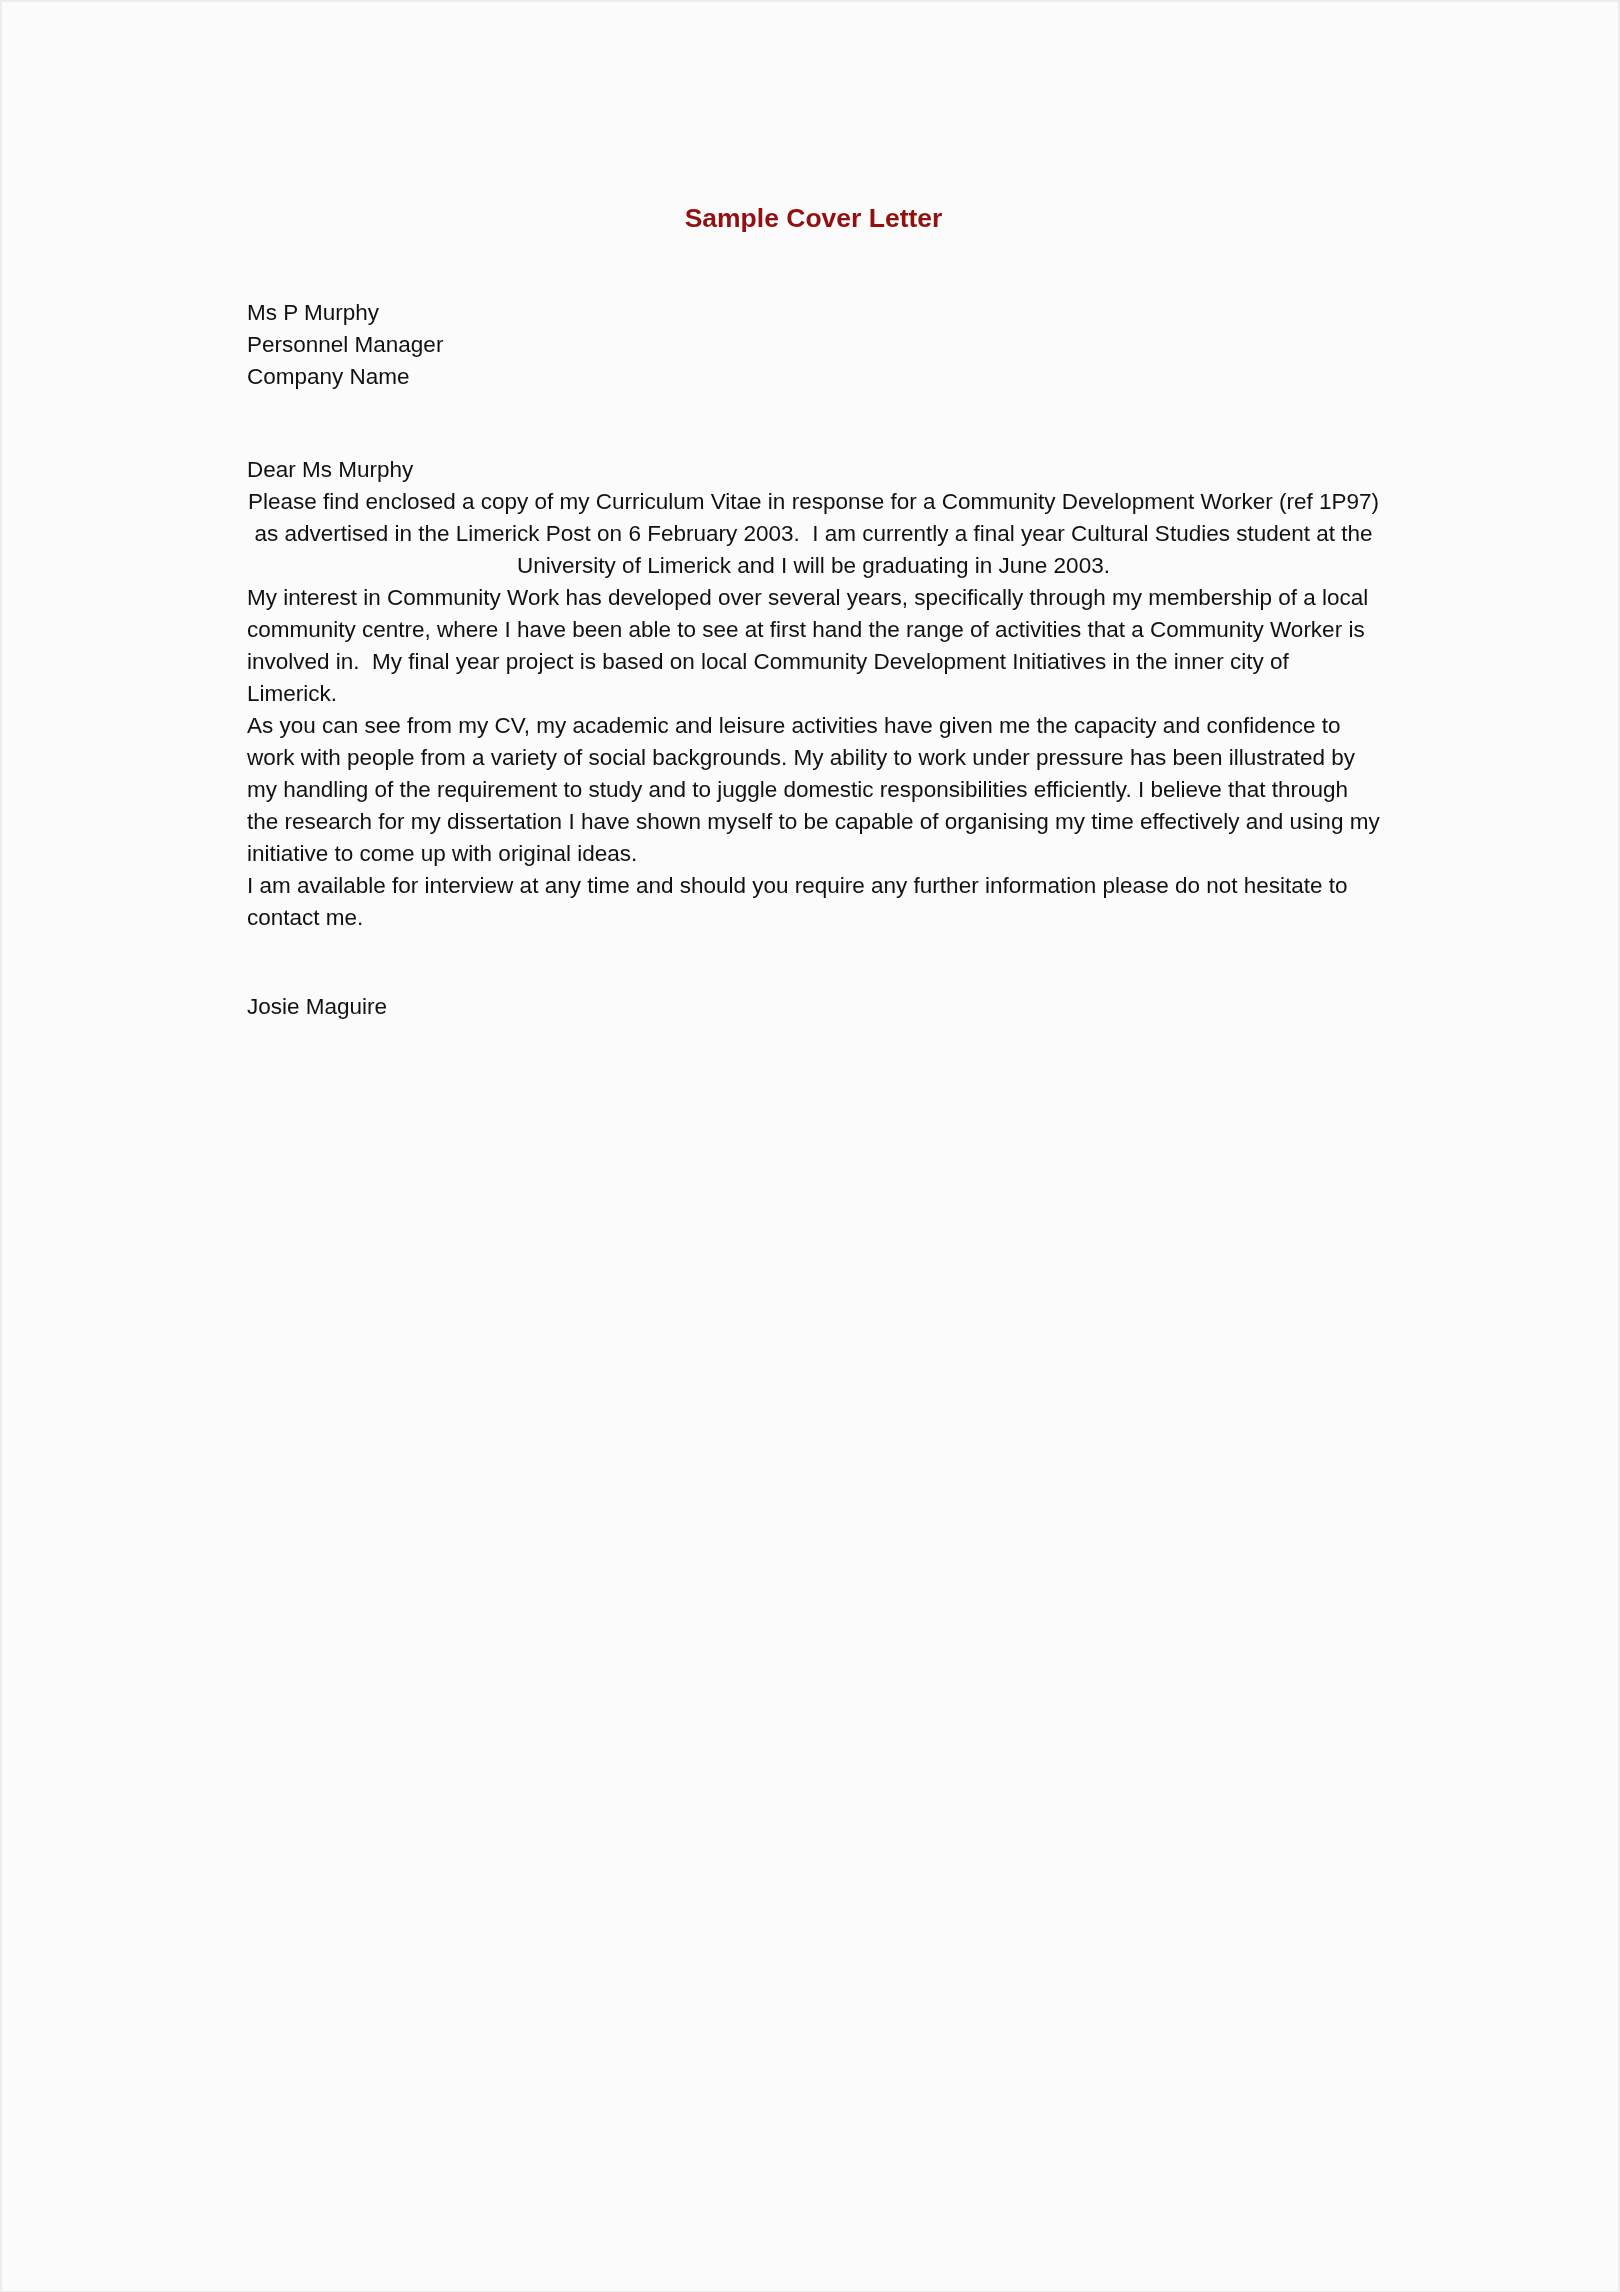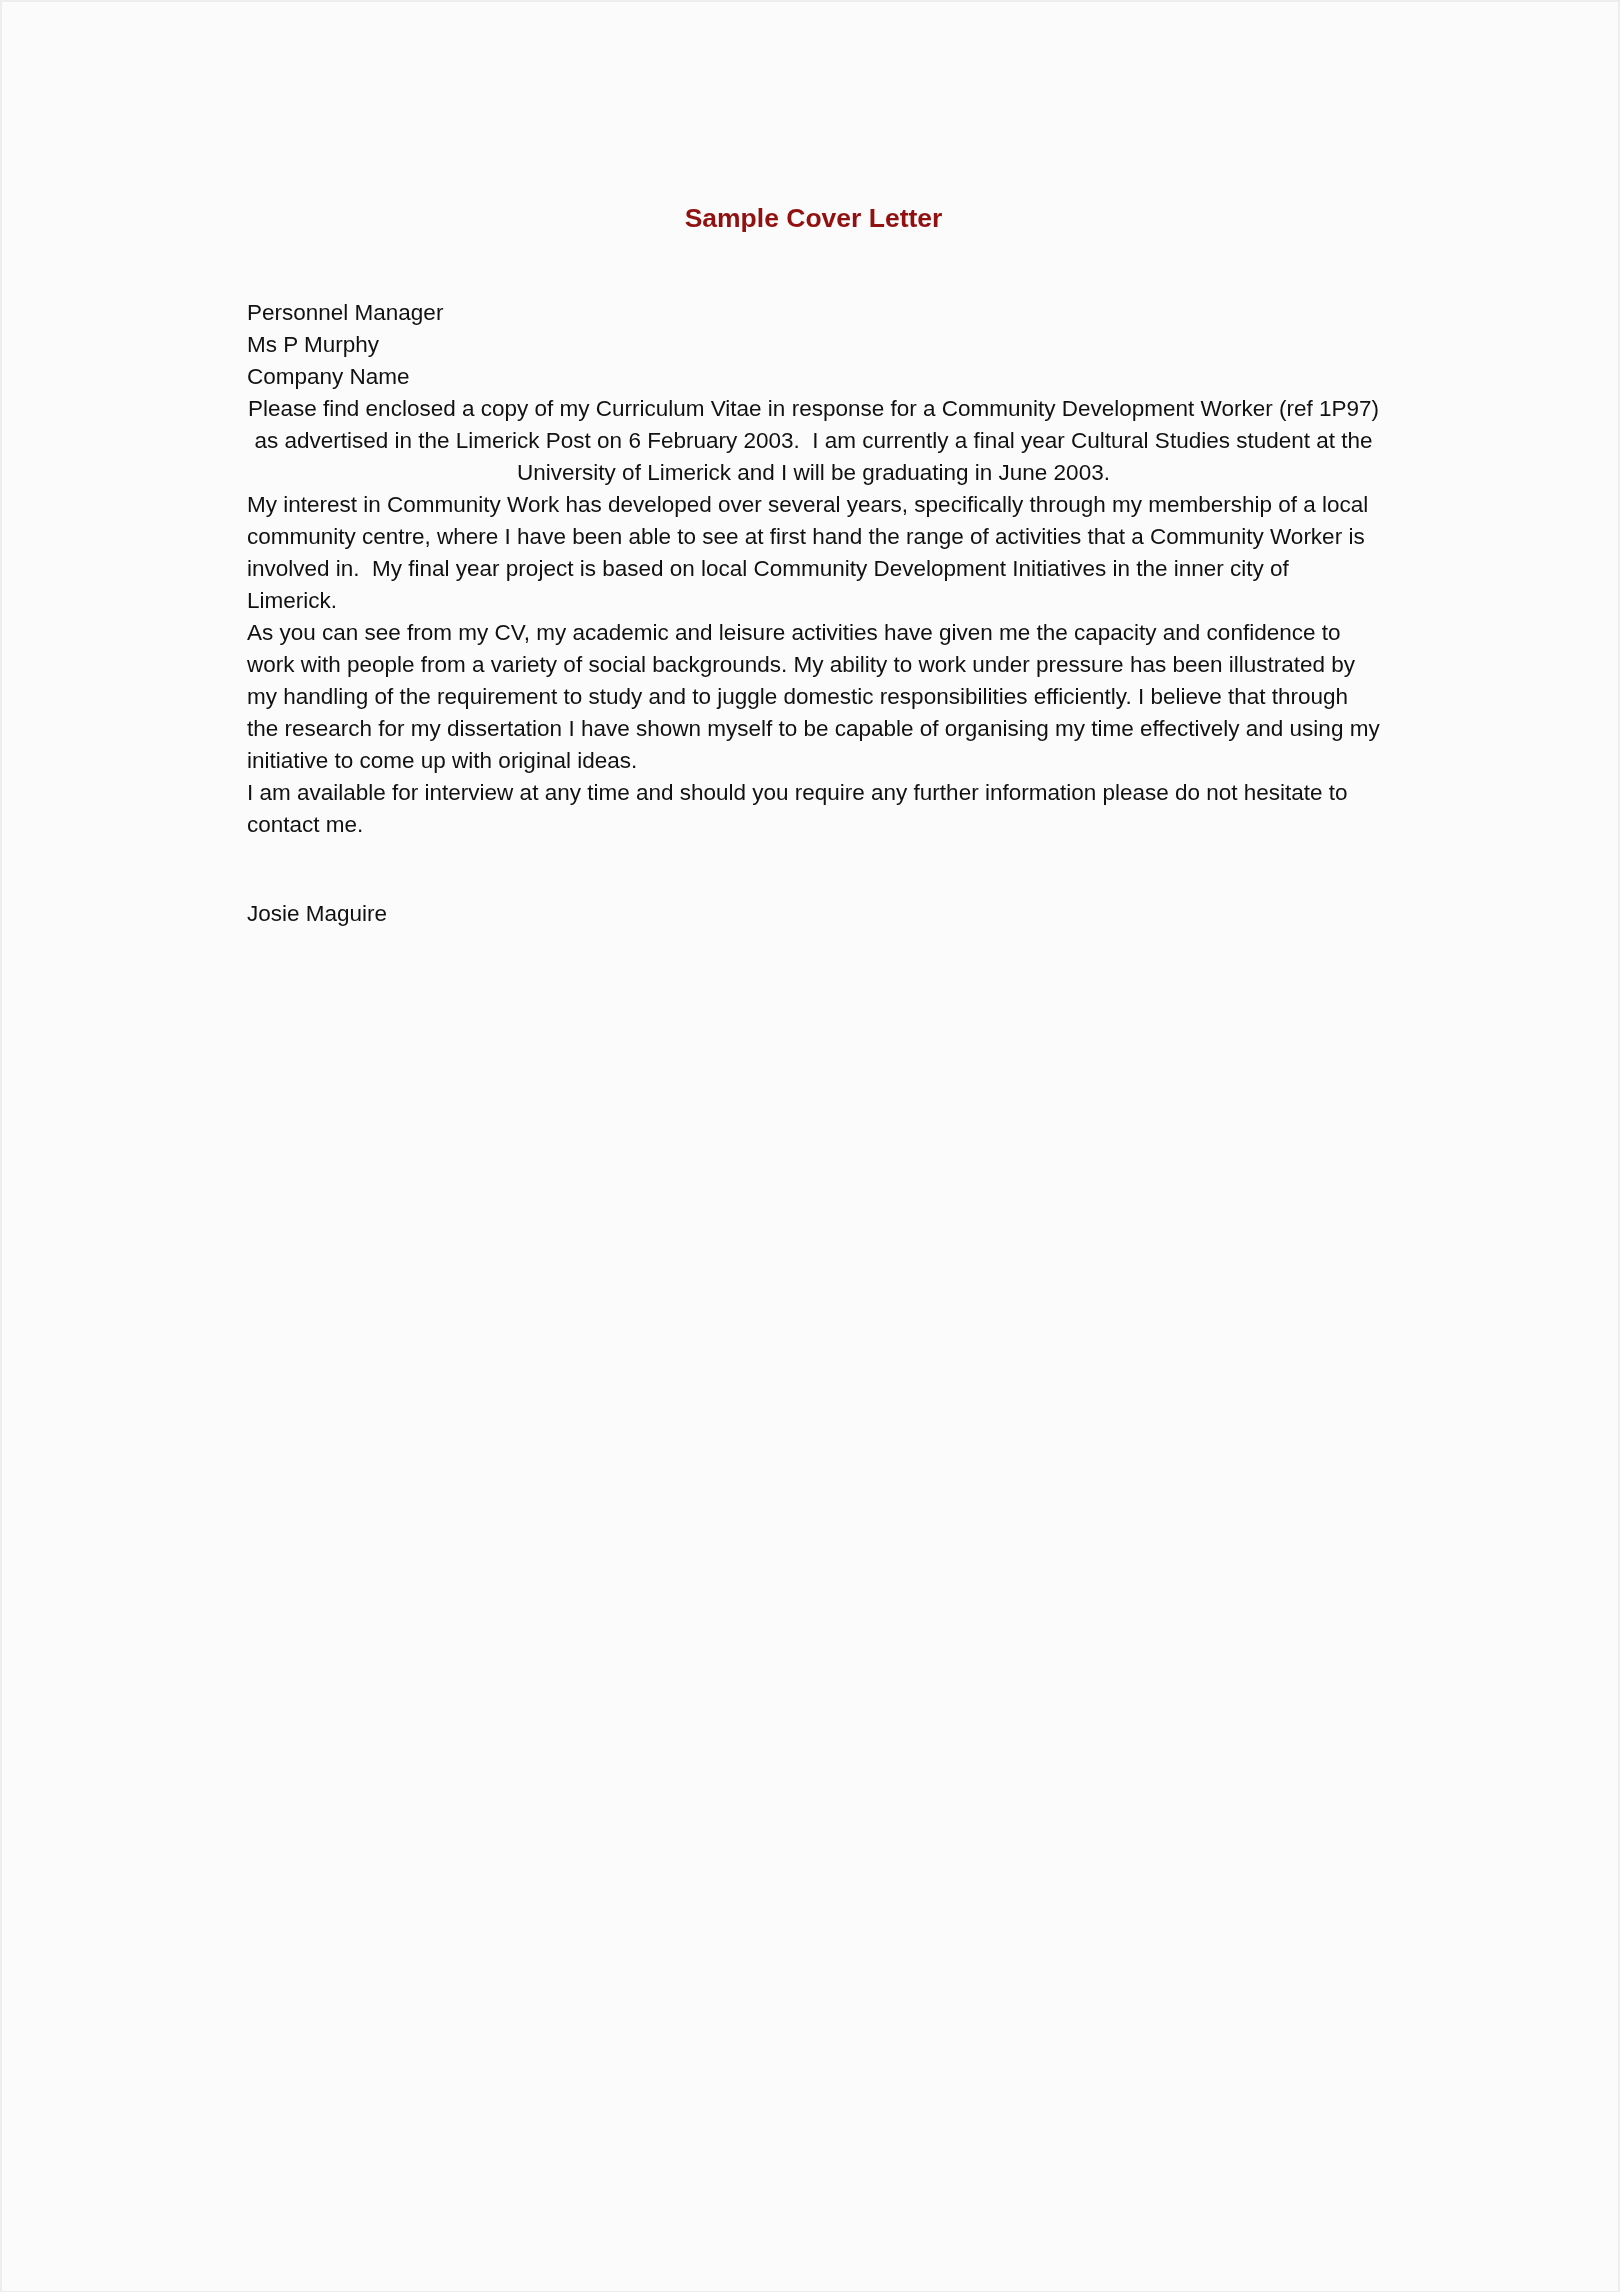--- a/index.html
+++ b/index.html
@@ -48,25 +48,26 @@
 </style>
 </head>
 <body>
 
 <div class="page">
 
   <h1 class="doc-title">Sample Cover Letter</h1>
 
 
   <div class="recipient-block">
+    <div class="addr-line">Ms P Murphy</div>
     <div class="addr-line">Personnel Manager</div>
-    <div class="addr-line">Ms P Murphy</div>
     <div class="addr-line">Company Name</div>
   </div>
 
+  <p class="salutation">Dear Ms Murphy</p>
 
   <p class="para p1">Please find enclosed a copy of my Curriculum Vitae in response for a Community Development Worker (ref 1P97) as advertised in the Limerick Post on 6 February 2003.  I am currently a final year Cultural Studies student at the University of Limerick and I will be graduating in June 2003.</p>
 
   <p class="para p2">My interest in Community Work has developed over several years, specifically through my membership of a local community centre, where I have been able to see at first hand the range of activities that a Community Worker is involved in.  My final year project is based on local Community Development Initiatives in the inner city of Limerick.</p>
 
   <p class="para p3">As you can see from my CV, my academic and leisure activities have given me the capacity and confidence to work with people from a variety of social backgrounds. My ability to work under pressure has been illustrated by my handling of the requirement to study and to juggle domestic responsibilities efficiently. I believe that through the research for my dissertation I have shown myself to be capable of organising my time effectively and using my initiative to come up with original ideas.</p>
 
   <p class="para p4">I am available for interview at any time and should you require any further information please do not hesitate to contact me.</p>
 
 

